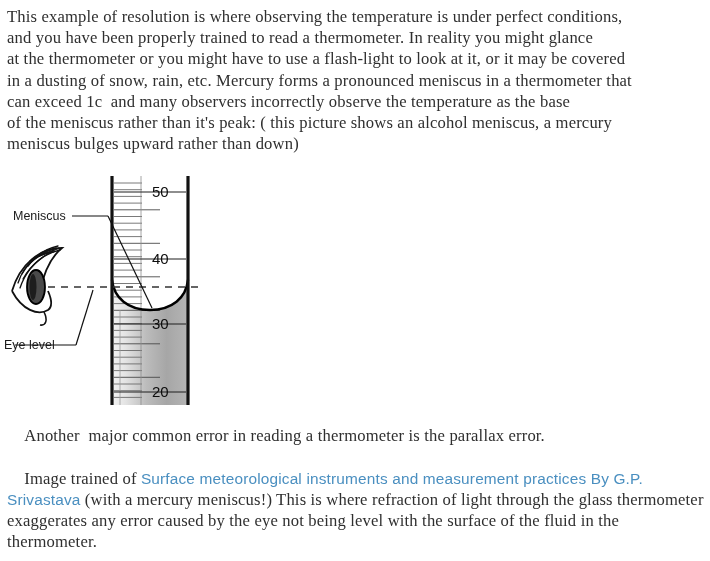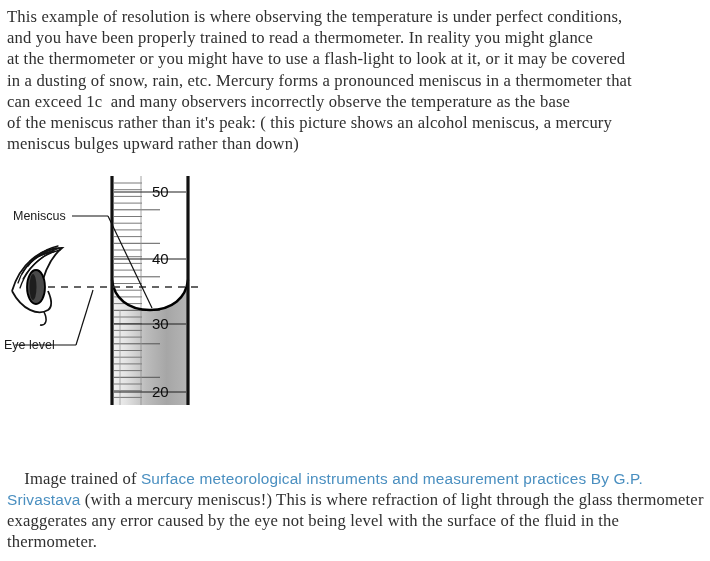--- a/index.html
+++ b/index.html
@@ -188,18 +188,18 @@
       <text x="4" y="189" font-family="Liberation Sans, DejaVu Sans, sans-serif" font-size="12.5" fill="#1a1a1a">Eye level</text>
 
       <text x="152" y="37" font-family="Liberation Sans, DejaVu Sans, sans-serif" font-size="15" fill="#0d0d0d">50</text>
       <text x="152" y="104" font-family="Liberation Sans, DejaVu Sans, sans-serif" font-size="15" fill="#0d0d0d">40</text>
       <text x="152" y="169" font-family="Liberation Sans, DejaVu Sans, sans-serif" font-size="15" fill="#0d0d0d">30</text>
       <text x="152" y="237" font-family="Liberation Sans, DejaVu Sans, sans-serif" font-size="15" fill="#0d0d0d">20</text>
     </svg>
   </div>
 
   <div class="para para-bottom">
-    <br>
+    <span>Another  major common error in reading a thermometer is the parallax error.</span><br>
     <span>Image trained of </span><a class="link" href="#">Surface meteorological instruments and measurement practices By G.P. Srivastava</a><span> (with a mercury meniscus!) This is where refraction of light through the glass thermometer exaggerates any error caused by the eye not being level with the surface of the fluid in the thermometer.</span><br>
     
   </div>
 
 </div>
 
 </body></html>

